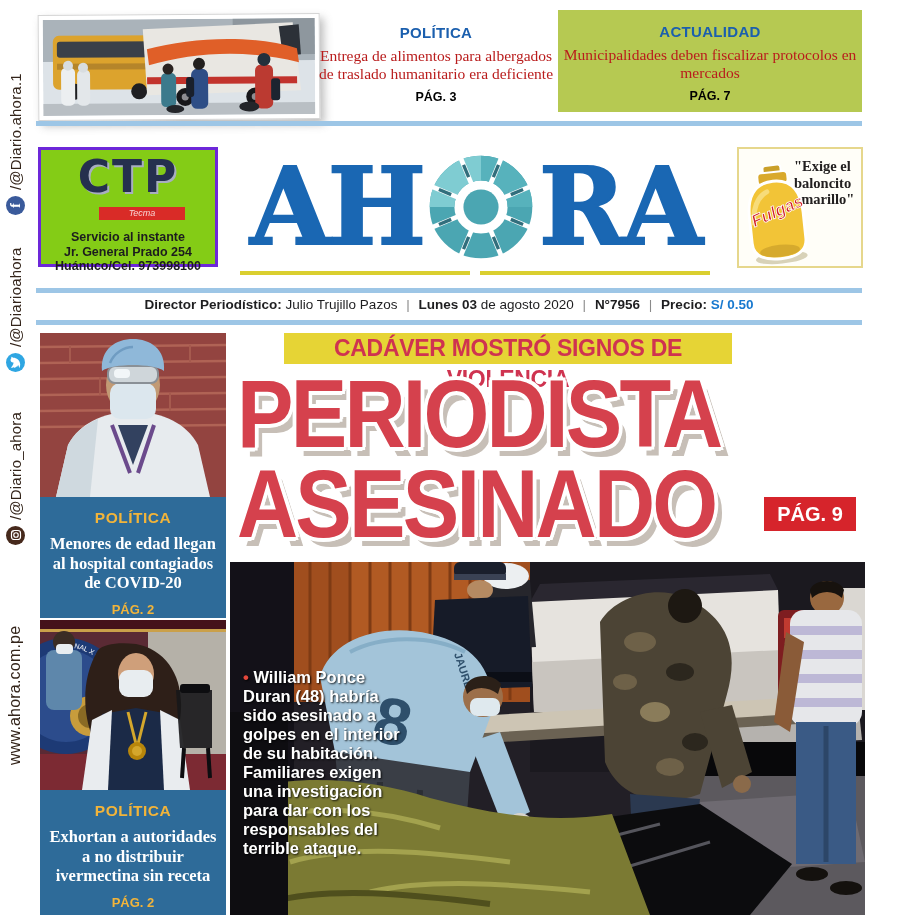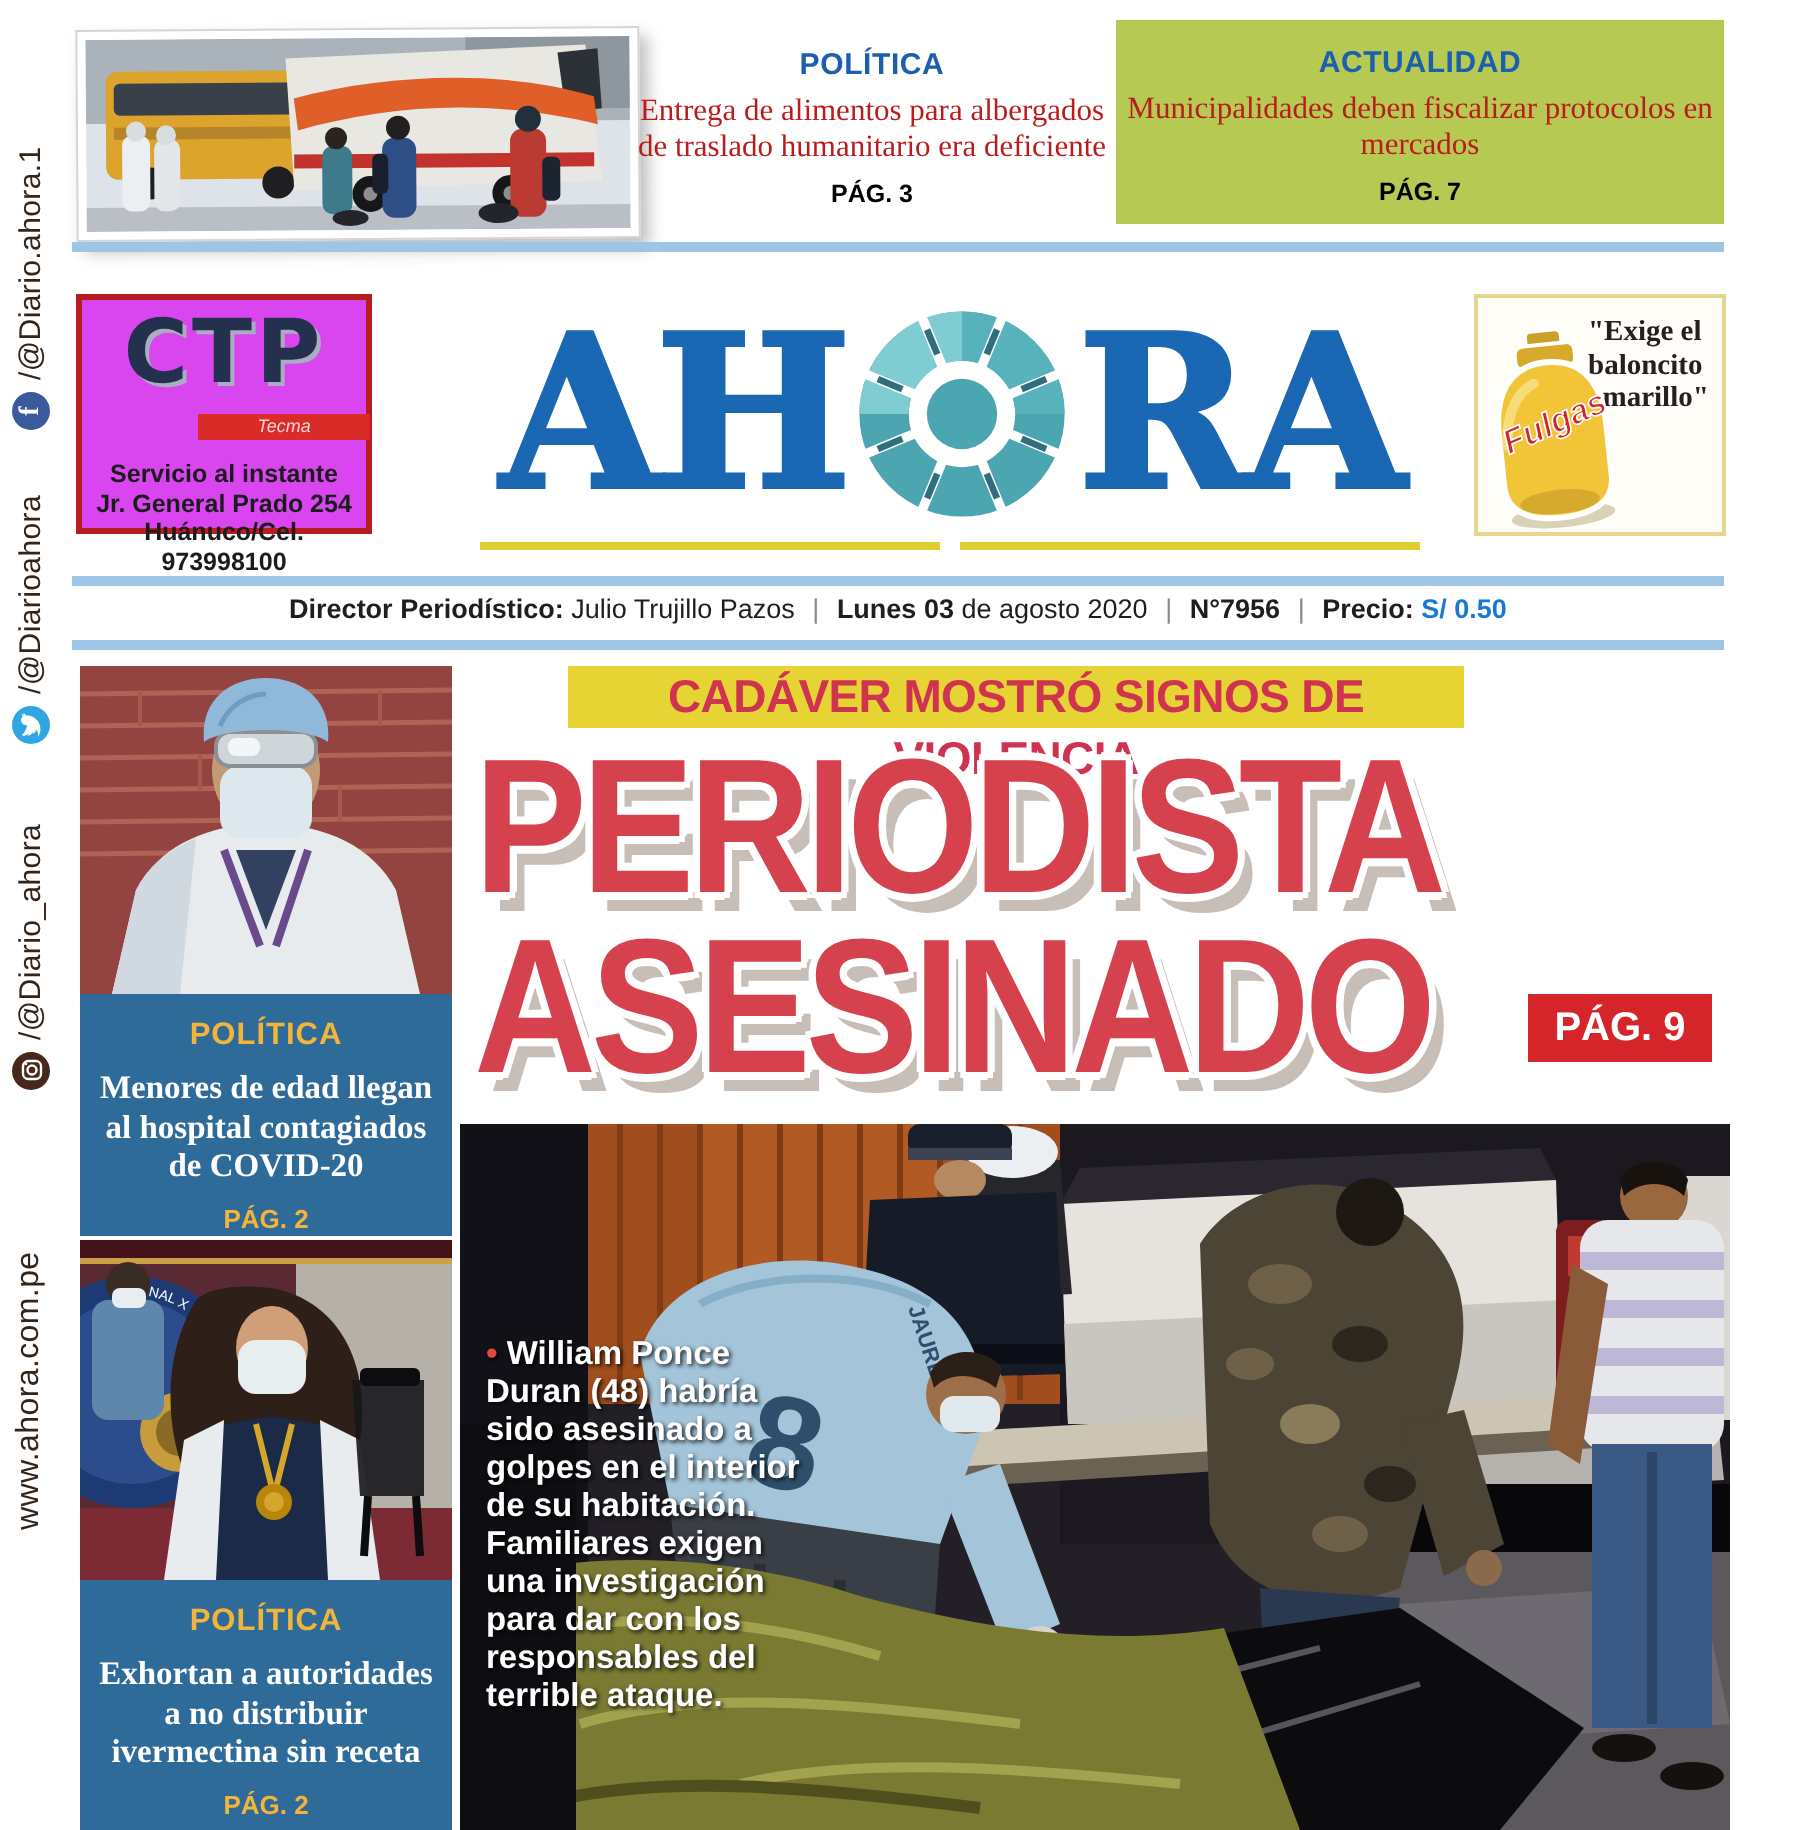--- a/index.html
+++ b/index.html
@@ -28,22 +28,22 @@
   .teaser .headline{font-family:"Liberation Serif",serif;font-weight:normal;font-size:15.5px;
                     line-height:18px;color:#b91c1c;margin-top:6px;}
   .teaser .pg{color:#000000;font-weight:bold;font-size:12.5px;margin-top:7px;}
   #teaser-politica{left:312px;top:24px;width:248px;}
   #teaser-actualidad{left:558px;top:10px;width:304px;height:102px;background:#b6c952;
                      padding-top:13px;box-sizing:border-box;}
 
   .rule{position:absolute;left:36px;width:826px;height:5px;background:#9dc6e6;}
 
   
-  .ctp-box{position:absolute;left:38px;top:147px;width:148px;height:120px;border:3px solid #b91c1c;
-           background:#d946ef;box-sizing:border-box;text-align:center;}
+  .ctp-box{position:absolute;left:38px;top:147px;width:180px;height:120px;border:3px solid #6d28d9;
+           background:#84cc16;box-sizing:border-box;text-align:center;}
   .ctp-name{font-family:"DejaVu Sans",sans-serif;font-weight:900;font-size:44px;line-height:46px;
             color:#25304e;letter-spacing:2px;margin-top:4px;text-shadow:2px 2px 0 #a8aec0;}
   .ctp-strip{position:absolute;left:58px;top:57px;width:86px;height:13px;background:#d92b27;
              color:rgba(255,255,255,.8);font-size:9px;font-style:italic;line-height:13px;}
   .ctp-lines{font-size:12.5px;font-weight:bold;color:#1c1c1e;line-height:14.5px;margin-top:30px;}
 
   .logo-wrap{position:absolute;left:215px;top:146px;width:520px;height:122px;display:flex;
              align-items:center;justify-content:center;}
   .logo-text{font-family:"DejaVu Serif",serif;font-weight:bold;font-size:104px;line-height:1;
              color:#1a67b3;letter-spacing:-3px;-webkit-text-stroke:2px #1a67b3;transform:scaleY(1.02);}

